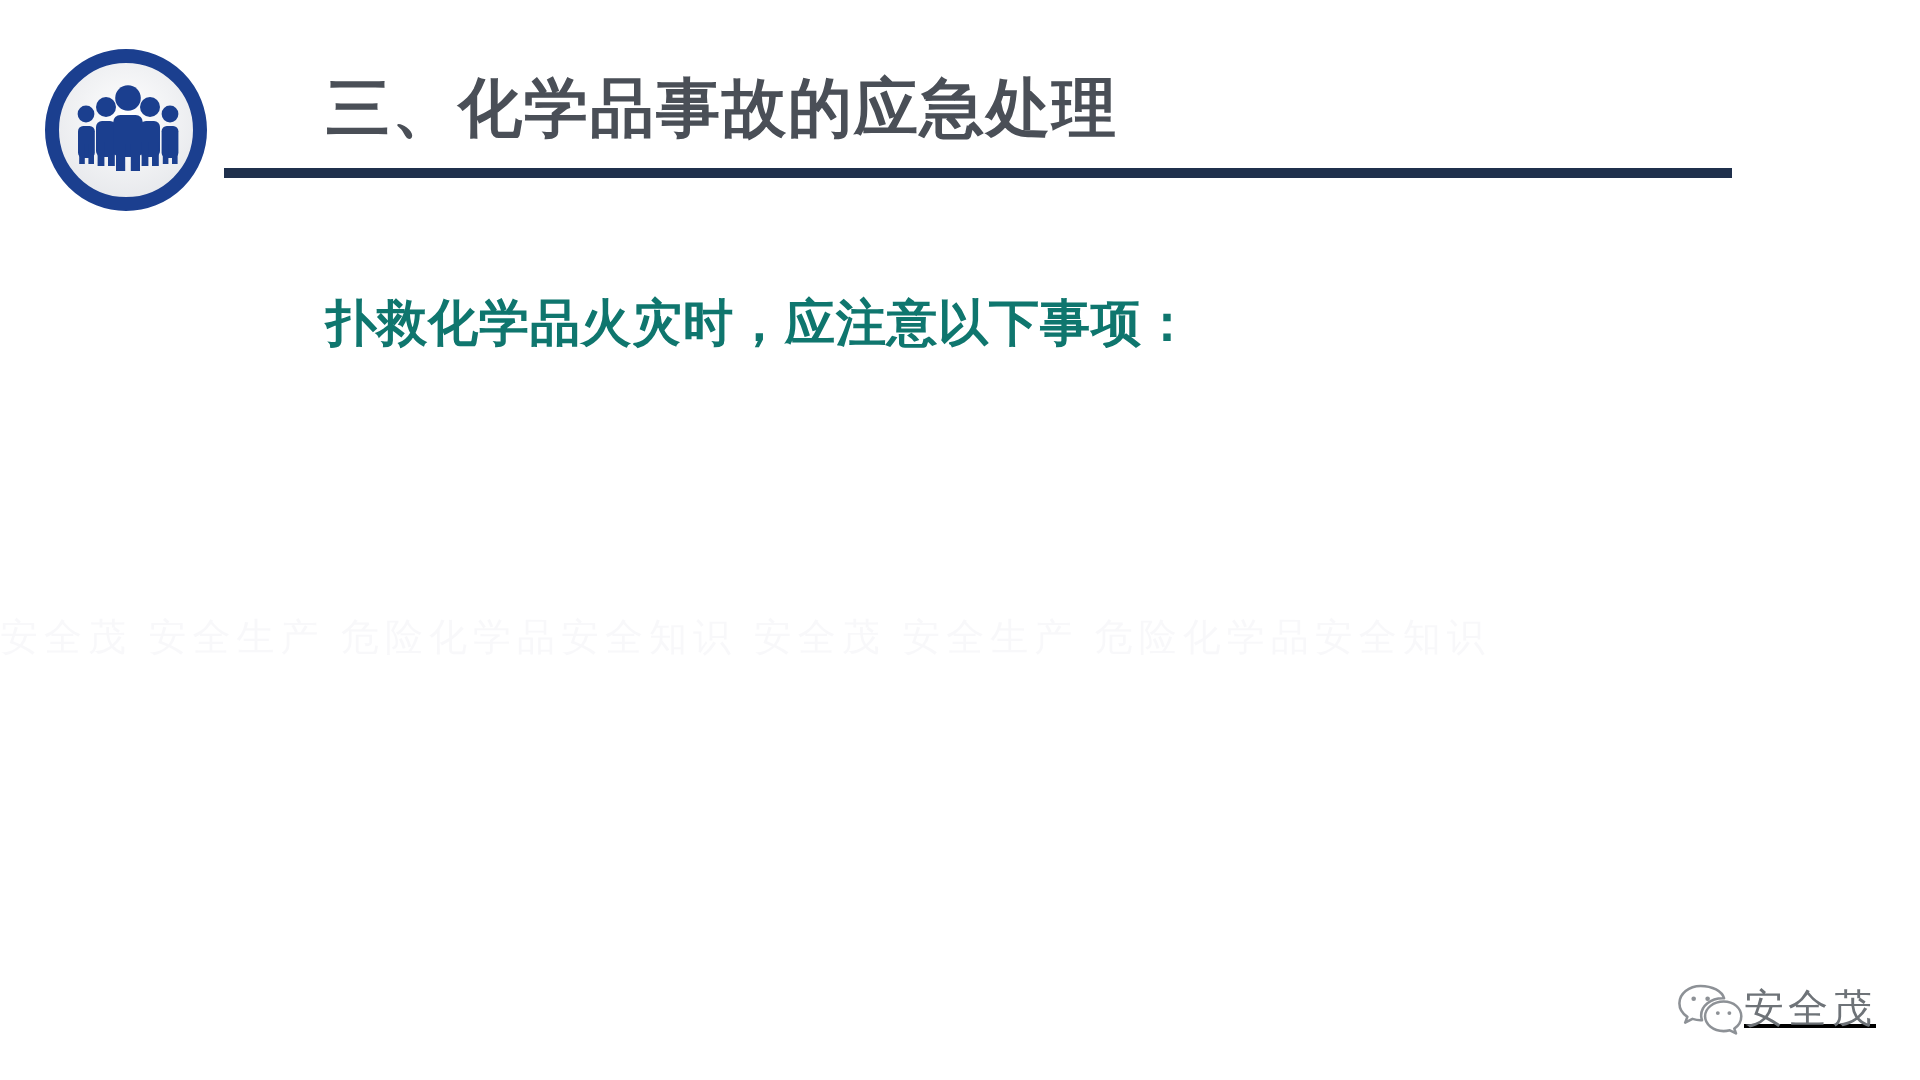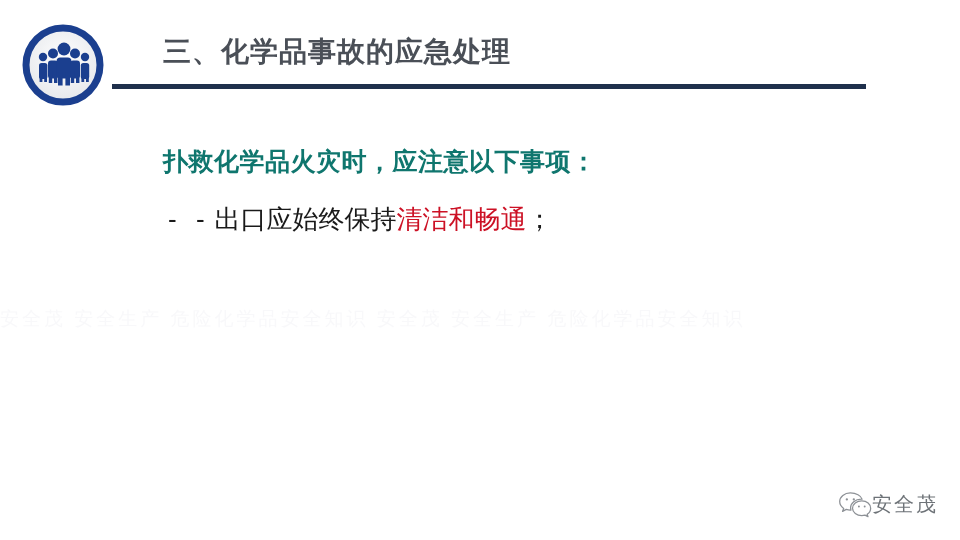--- a/index.html
+++ b/index.html
@@ -25,21 +25,21 @@
     top: 22px;
     width: 86px;
     height: 86px;
   }
   .header-logo svg { display: block; width: 86px; height: 86px; }
 
   .header-title {
     position: absolute;
     left: 163px;
     top: 33px;
-    font-size: 28px;
+    font-size: 32px;
     font-weight: bold;
     color: #4a4f57;
     letter-spacing: 1px;
     white-space: nowrap;
   }
 
   .header-rule {
     position: absolute;
     left: 112px;
     top: 84px;
@@ -103,20 +103,21 @@
   }
 
   
   .footer-brand {
     position: absolute;
     right: 22px;
     bottom: 22px;
     display: flex;
     align-items: center;
     gap: 0;
+    text-decoration: underline;
   }
   .footer-brand .wechat-icon { width: 34px; height: 28px; display: block; }
   .footer-brand .brand-text {
     font-size: 20px;
     color: #6e7378;
     letter-spacing: 2px;
   }
 </style>
 </head>
 <body>
@@ -163,23 +164,20 @@
 
   <div class="header-title">三、化学品事故的应急处理</div>
 
   <div class="header-rule"></div>
 
   <div class="watermark">安全茂  安全生产  危险化学品安全知识  安全茂  安全生产  危险化学品安全知识</div>
 
   <div class="lead">扑救化学品火灾时，应注意以下事项：</div>
 
   <div class="bullets">
-    <div class="bullet">
-      <span class="dash">-  -</span><span class="txt">出口应始终保持</span><span class="hl">清洁和畅通</span><span class="tail">；</span>
-    </div>
   </div>
 
   <div class="footer-brand">
     <span>
       <svg class="wechat-icon" viewBox="0 0 40 32" xmlns="http://www.w3.org/2000/svg">
         <path d="M14.5 3C7.6 3 2 7.6 2 13.2c0 3.2 1.8 6.1 4.7 8L5.4 24.6l4.3-2.2c1.5.5 3.1.8 4.8.8h.8c-.3-.9-.5-1.8-.5-2.8 0-5.6 5.6-10.1 12.6-10.1h.9C27.1 6.2 21.4 3 14.5 3z" fill="none" stroke="#8d9196" stroke-width="1.5" stroke-linejoin="round"></path>
         <circle cx="10.4" cy="10.6" r="1.35" fill="#8d9196"></circle>
         <circle cx="18.6" cy="10.6" r="1.35" fill="#8d9196"></circle>
         <path d="M28 12.2c-6 0-10.9 3.9-10.9 8.7 0 4.8 4.9 8.7 10.9 8.7 1.3 0 2.5-.2 3.7-.5l3.6 1.8-1-2.8c2.5-1.6 4.1-4.1 4.1-7.2 0-4.8-4.4-8.7-10.4-8.7z" fill="none" stroke="#8d9196" stroke-width="1.5" stroke-linejoin="round"></path>
         <circle cx="24.6" cy="19" r="1.15" fill="#8d9196"></circle>

